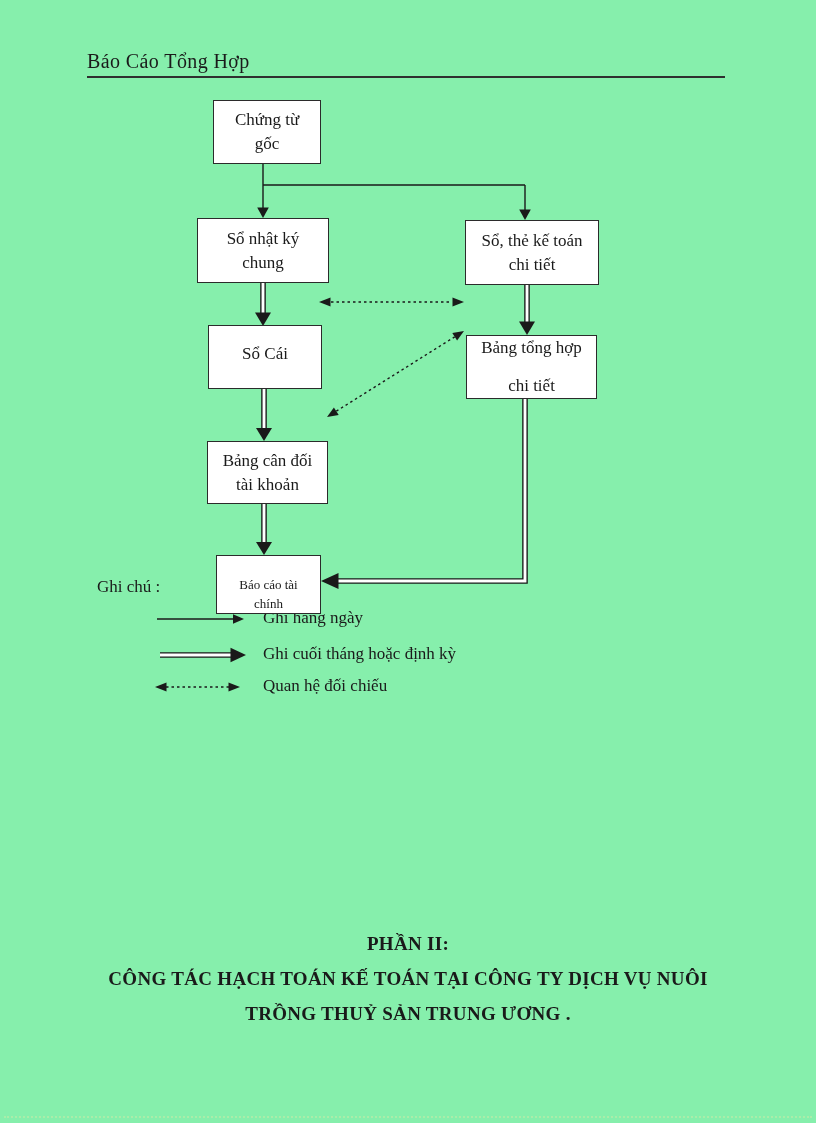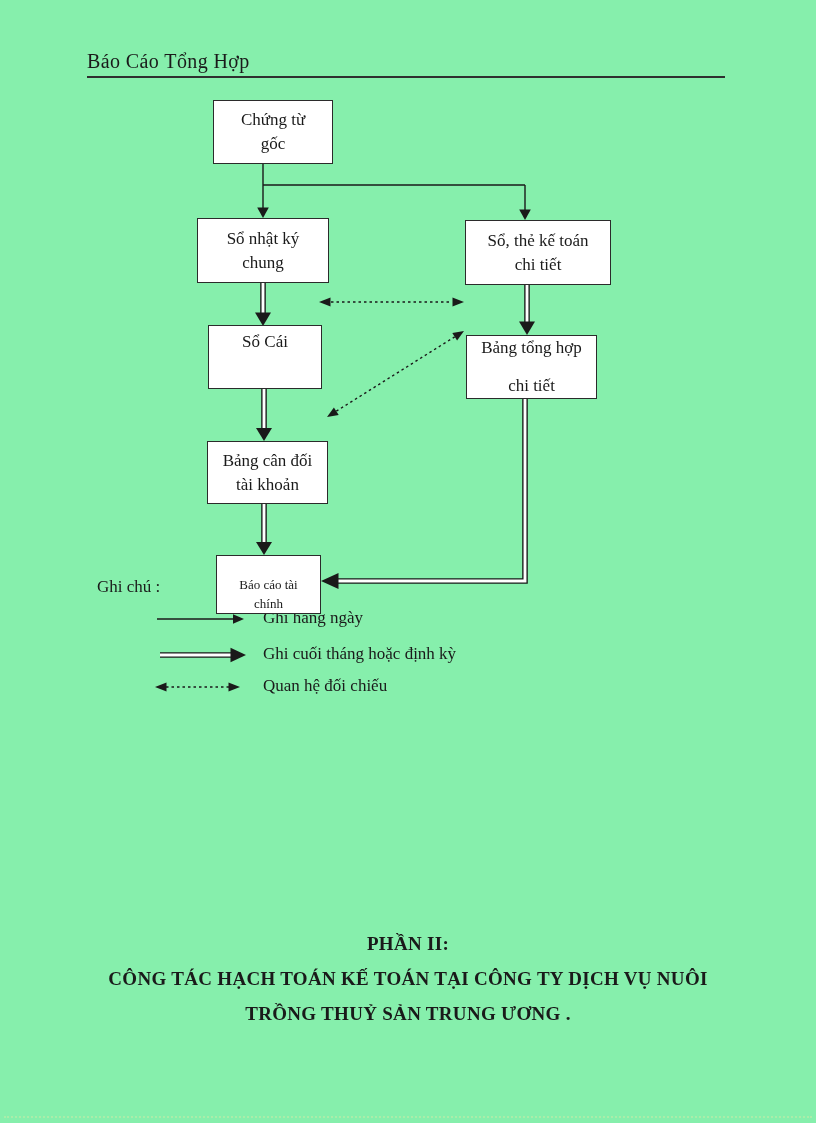--- a/index.html
+++ b/index.html
@@ -26,25 +26,25 @@
   .fbox{
     position:absolute;z-index:2;
     background:#ffffff;
     border:1.6px solid #2b2b2b;
     box-sizing:border-box;
     display:flex;flex-direction:column;
     align-items:center;justify-content:center;
     font-size:17px;line-height:24px;
     text-align:center;white-space:nowrap;
   }
-  .fbox.top-align{justify-content:flex-start;padding-top:4px;}
+  .fbox.top-align{justify-content:flex-start;padding-top:16px;}
   .fbox.tight{line-height:19px;font-size:13px;justify-content:flex-end;}
-  #box-chung-tu-goc{left:213px;top:100px;width:120px;height:64px;}
+  #box-chung-tu-goc{left:213px;top:100px;width:108px;height:64px;}
   #box-so-nhat-ky{left:197px;top:218px;width:132px;height:65px;}
-  #box-so-the{left:465px;top:220px;width:146px;height:65px;}
+  #box-so-the{left:465px;top:220px;width:134px;height:65px;}
   #box-so-cai{left:208px;top:325px;width:114px;height:64px;}
   #box-bang-tong-hop{left:466px;top:335px;width:131px;height:64px;justify-content:space-between;}
   #box-bang-can-doi{left:207px;top:441px;width:121px;height:63px;}
   #box-bao-cao{left:216px;top:555px;width:105px;height:59px;z-index:3;}
   .legend-title{
     position:absolute;left:97px;top:577px;z-index:1;
     font-size:17px;
   }
   .legend-label{
     position:absolute;left:263px;z-index:1;

